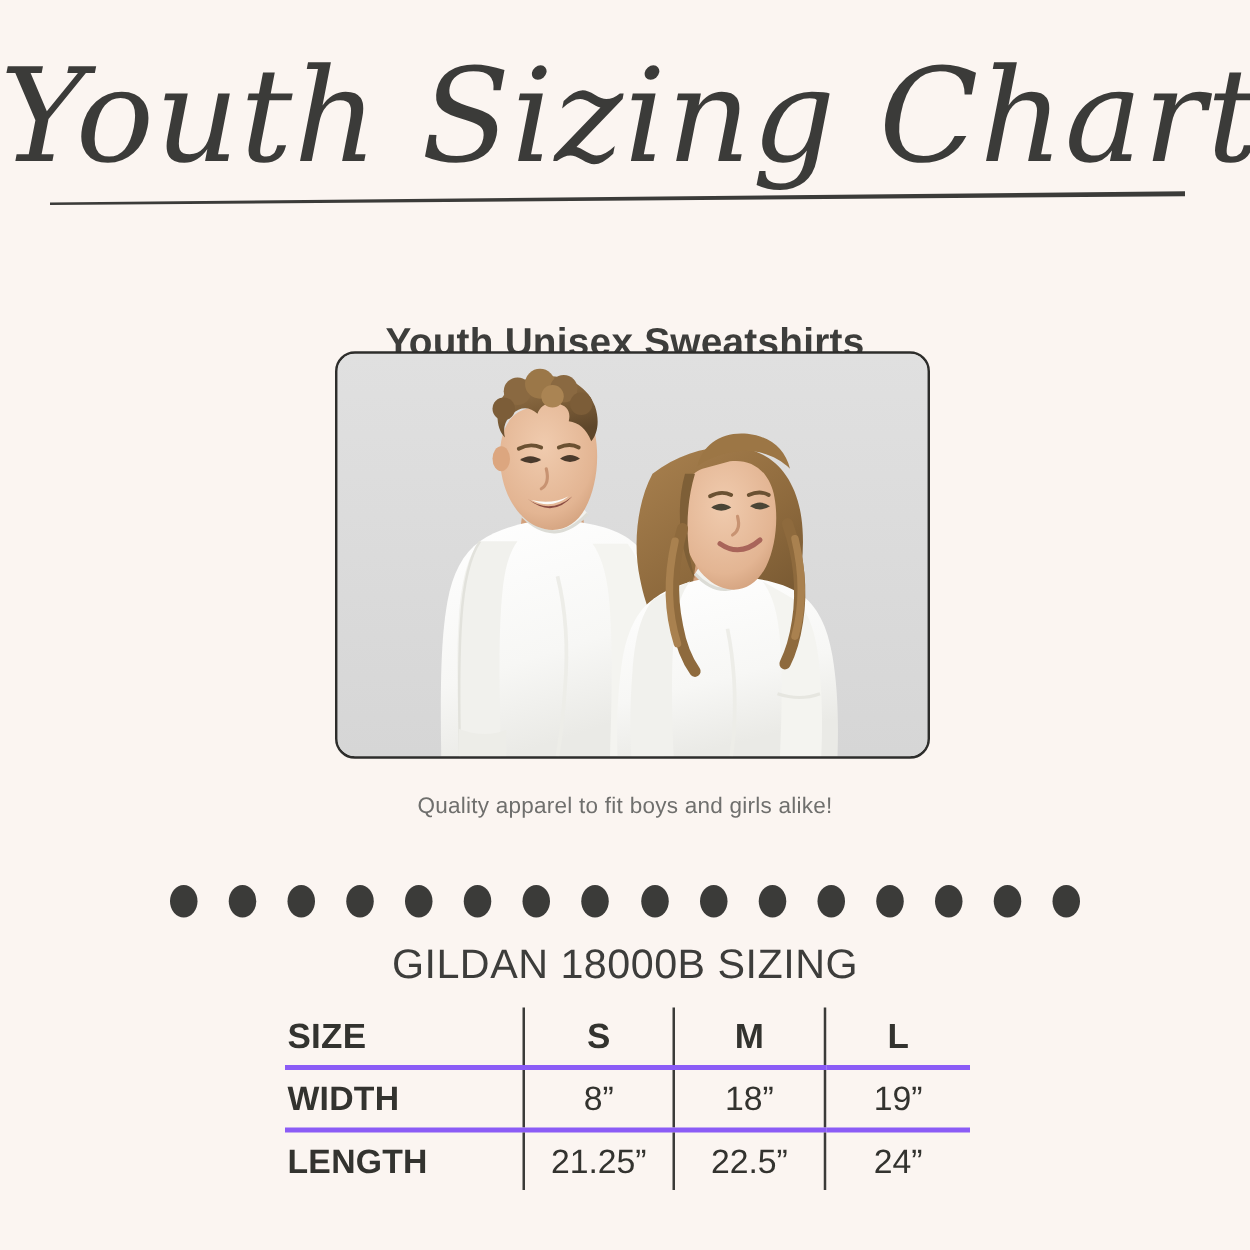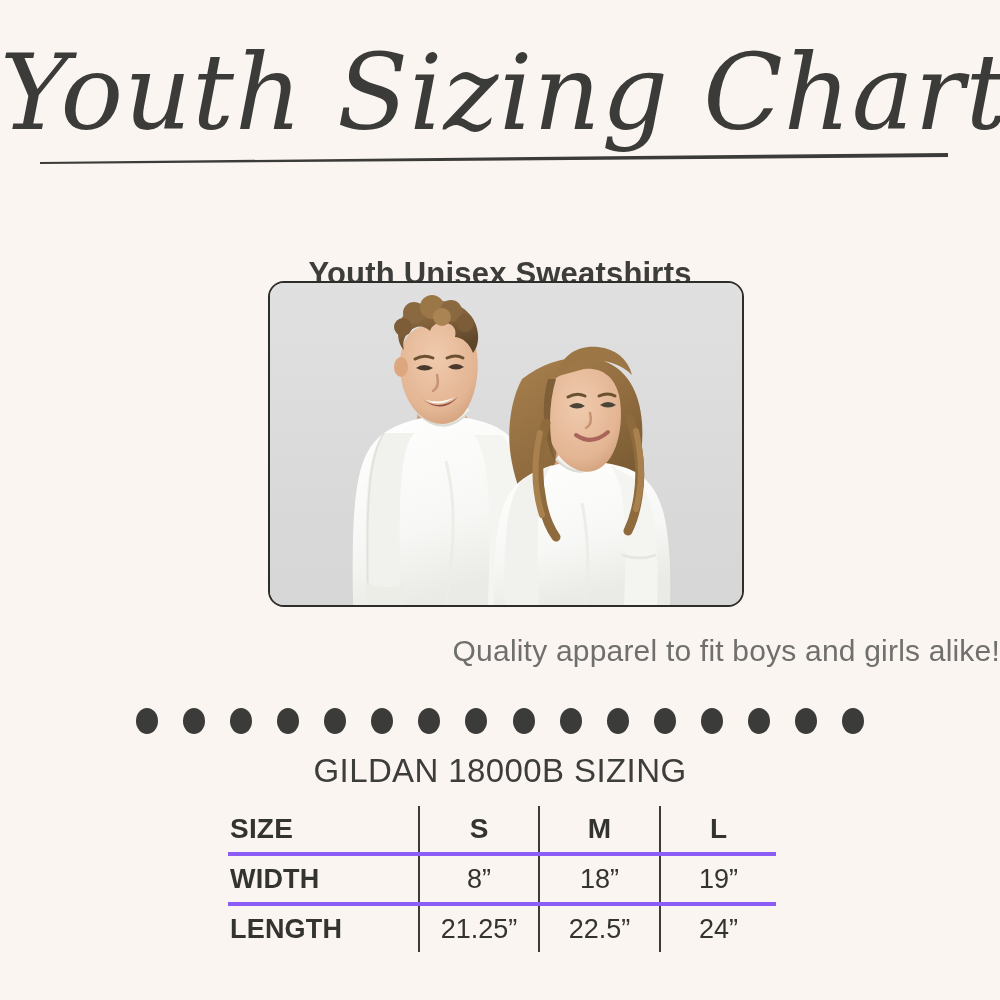--- a/index.html
+++ b/index.html
@@ -86,22 +86,22 @@
     width: 100%;
     height: 100%;
   }
 
   
   .tagline {
     position: absolute;
     left: 0;
     top: 634px;
     width: 1000px;
-    text-align: right;
-    font-size: 30px;
+    text-align: center;
+    font-size: 18px;
     font-weight: 400;
     color: #6F6F6D;
     letter-spacing: 0.2px;
   }
 
   
   .dot-row {
     position: absolute;
     left: 136px;
     top: 708px;

